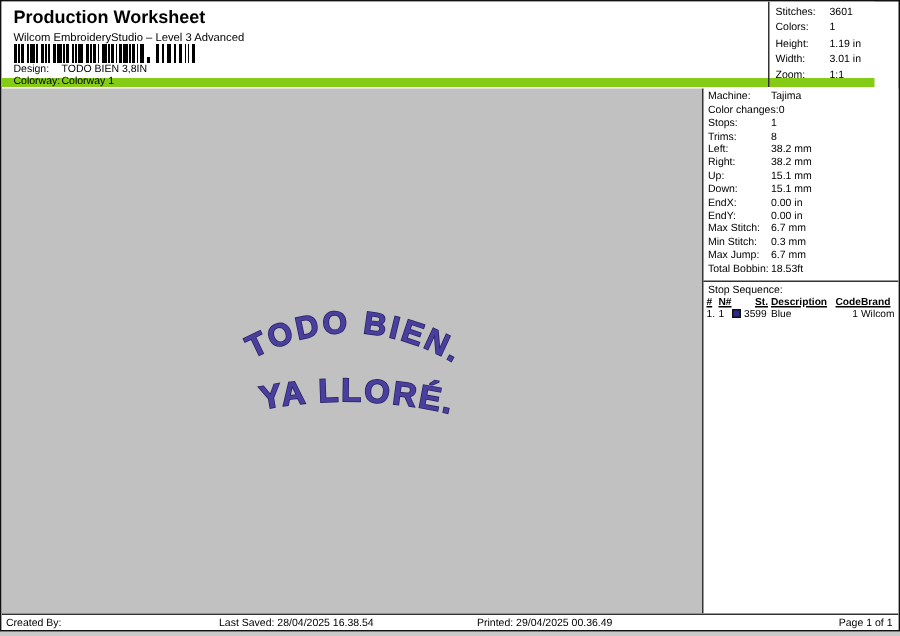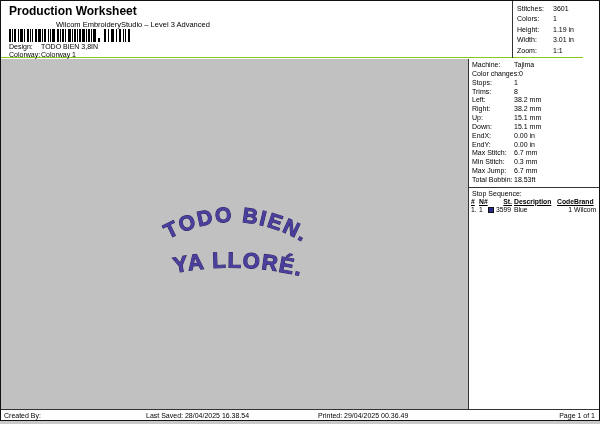--- a/index.html
+++ b/index.html
@@ -1,22 +1,22 @@
 <!DOCTYPE html>
 <html><head>
 <meta charset="utf-8">
 <style>
   * { margin:0; padding:0; box-sizing:border-box; }
   html,body { width:600px; height:424px; background:#c9c9c9; font-family:"Liberation Sans", sans-serif; }
   .page { position:relative; width:600px; height:421px; background:#fff; border:1px solid #111; overflow:hidden; }
 
   
-  .header { position:absolute; left:0; top:0; width:582px; height:57px; background:#fff; border-bottom:1px solid #84cc16; }
+  .header { position:absolute; left:0; top:0; width:582px; height:57px; background:#fff; border-bottom:6px solid #84cc16; }
   .title { position:absolute; left:8px; top:3px; font-size:12px; font-weight:bold; color:#000; }
-  .subtitle { position:absolute; left:8px; top:19px; font-size:7.5px; color:#000;margin-left:47px; }
+  .subtitle { position:absolute; left:8px; top:19px; font-size:7.5px; color:#000; }
   .barcode { position:absolute; left:8px; top:28px; }
   .hrow { position:absolute; left:8px; font-size:7px; color:#000; }
   .hrow .lbl { display:inline-block; min-width:32px; }
   .design-row { top:42px; }
   .colorway-row { top:50px; }
 
   .summary-box { position:absolute; right:0; top:0; width:71px; height:57px; border-left:1px solid #333; padding:3px 0 0 4px; }
   .summary-row { font-size:7px; line-height:10.4px; white-space:nowrap; }
   .summary-row .lbl { display:inline-block; min-width:36px; }
 

